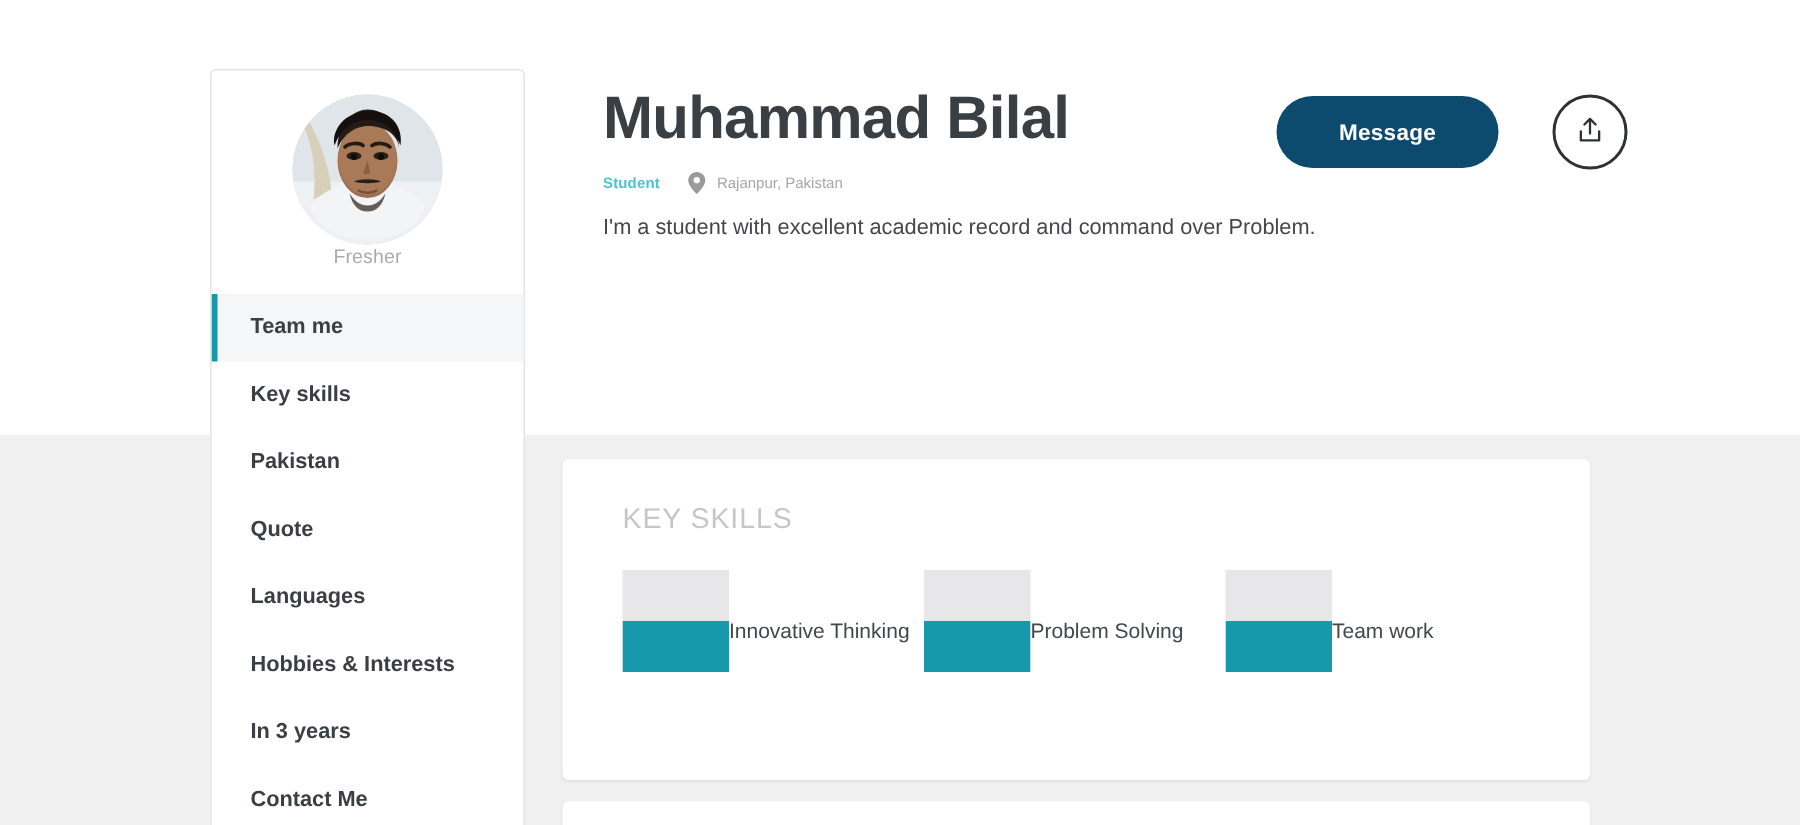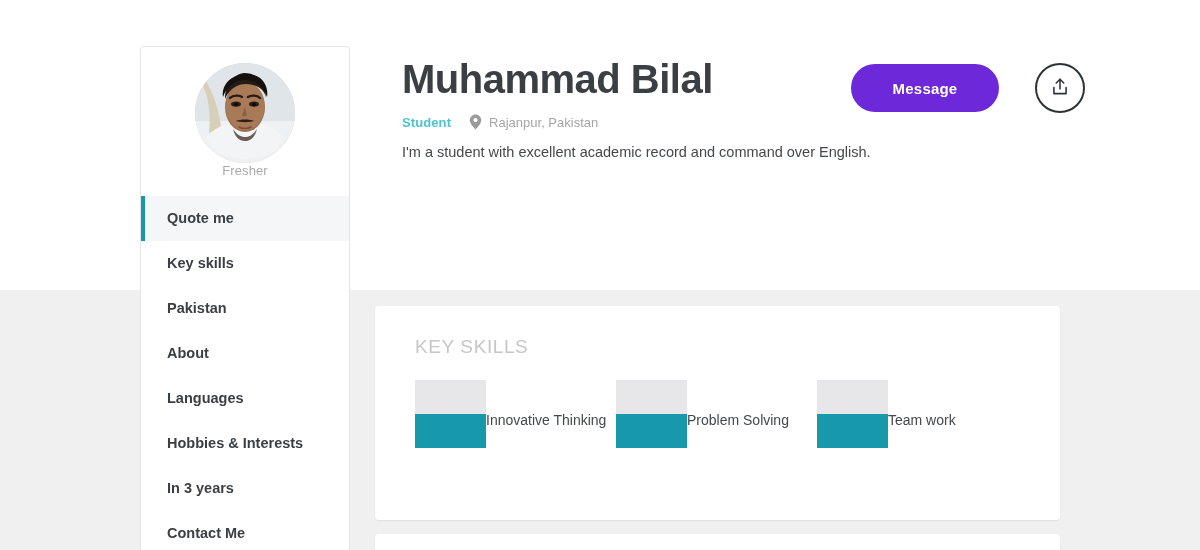--- a/index.html
+++ b/index.html
@@ -106,21 +106,21 @@
     font-weight: bold;
     color: #3a3f44;
     letter-spacing: -0.5px;
     line-height: 1.05;
   }
 
   .meta-row {
     margin-top: 14px;
     display: flex;
     align-items: center;
-    font-size: 13px;
+    font-size: 10px;
   }
   .role {
     color: #4cc4d2;
     font-weight: bold;
     letter-spacing: 0.1px;
   }
   .pin-icon {
     margin-left: 18px;
     display: inline-flex;
     align-items: center;
@@ -141,21 +141,21 @@
     position: absolute;
     left: 851px; top: 63px;
     display: flex;
     align-items: center;
   }
   .btn-message {
     width: 148px;
     height: 48px;
     border: none;
     border-radius: 24px;
-    background: #6d28d9;
+    background: #0c4a6e;
     color: #ffffff;
     font-family: "Liberation Sans", sans-serif;
     font-size: 15px;
     font-weight: bold;
     cursor: pointer;
     letter-spacing: 0.2px;
   }
   .btn-share {
     margin-left: 36px;
     width: 50px;
@@ -257,30 +257,30 @@
           <path d="M44 64 C47 66 53 66 56 64" stroke="#7a4f3a" stroke-width="1.6" fill="none" stroke-linecap="round"></path>
           <path d="M38 66 C40 74 44 78 50 78 C56 78 60 74 62 66 C58 72 54 74 50 74 C46 74 42 72 38 66 Z" fill="#3a2a20" opacity="0.75"></path>
         </g>
       </svg>
     </div>
     <div class="fresher-label">Fresher</div>
   </div>
 
   <ul class="menu">
     <li class="menu-item active">
-      <span>Quote me</span>
+      <span>Team me</span>
     </li>
     <li class="menu-item">
       <span>Key skills</span>
     </li>
     <li class="menu-item">
       <span>Pakistan</span>
     </li>
     <li class="menu-item">
-      <span>About</span>
+      <span>Quote</span>
     </li>
     <li class="menu-item">
       <span>Languages</span>
     </li>
     <li class="menu-item">
       <span>Hobbies &amp; Interests</span>
     </li>
     <li class="menu-item">
       <span>In 3 years</span>
     </li>
@@ -297,21 +297,21 @@
     <span class="role">Student</span>
     <span class="pin-icon">
       <svg width="13" height="16" viewBox="0 0 13 16" xmlns="http://www.w3.org/2000/svg" aria-hidden="true">
         <path d="M6.5 0.6 C3.3 0.6 0.8 3.1 0.8 6.2 C0.8 10.2 6.5 15.4 6.5 15.4 C6.5 15.4 12.2 10.2 12.2 6.2 C12.2 3.1 9.7 0.6 6.5 0.6 Z" fill="#9a9a9a"></path>
         <circle cx="6.5" cy="6.1" r="2.1" fill="#ffffff"></circle>
       </svg>
     </span>
     <span class="location">Rajanpur, Pakistan</span>
   </div>
 
-  <div class="tagline">I'm a student with excellent academic record and command over English.</div>
+  <div class="tagline">I'm a student with excellent academic record and command over Problem.</div>
 </div>
 
 <div class="actions">
   <button class="btn-message">Message</button>
   <button class="btn-share">
     <span>
       <svg width="20" height="20" viewBox="0 0 22 22" xmlns="http://www.w3.org/2000/svg" aria-hidden="true">
         <path d="M11 2.6 L11 13.2" stroke="#2d3236" stroke-width="1.7" stroke-linecap="round" fill="none"></path>
         <path d="M6.9 6.6 L11 2.5 L15.1 6.6" stroke="#2d3236" stroke-width="1.7" stroke-linecap="round" stroke-linejoin="round" fill="none"></path>
         <path d="M4.3 11.6 L4.3 18.3 L17.7 18.3 L17.7 11.6" stroke="#2d3236" stroke-width="1.7" stroke-linecap="round" stroke-linejoin="round" fill="none"></path>

